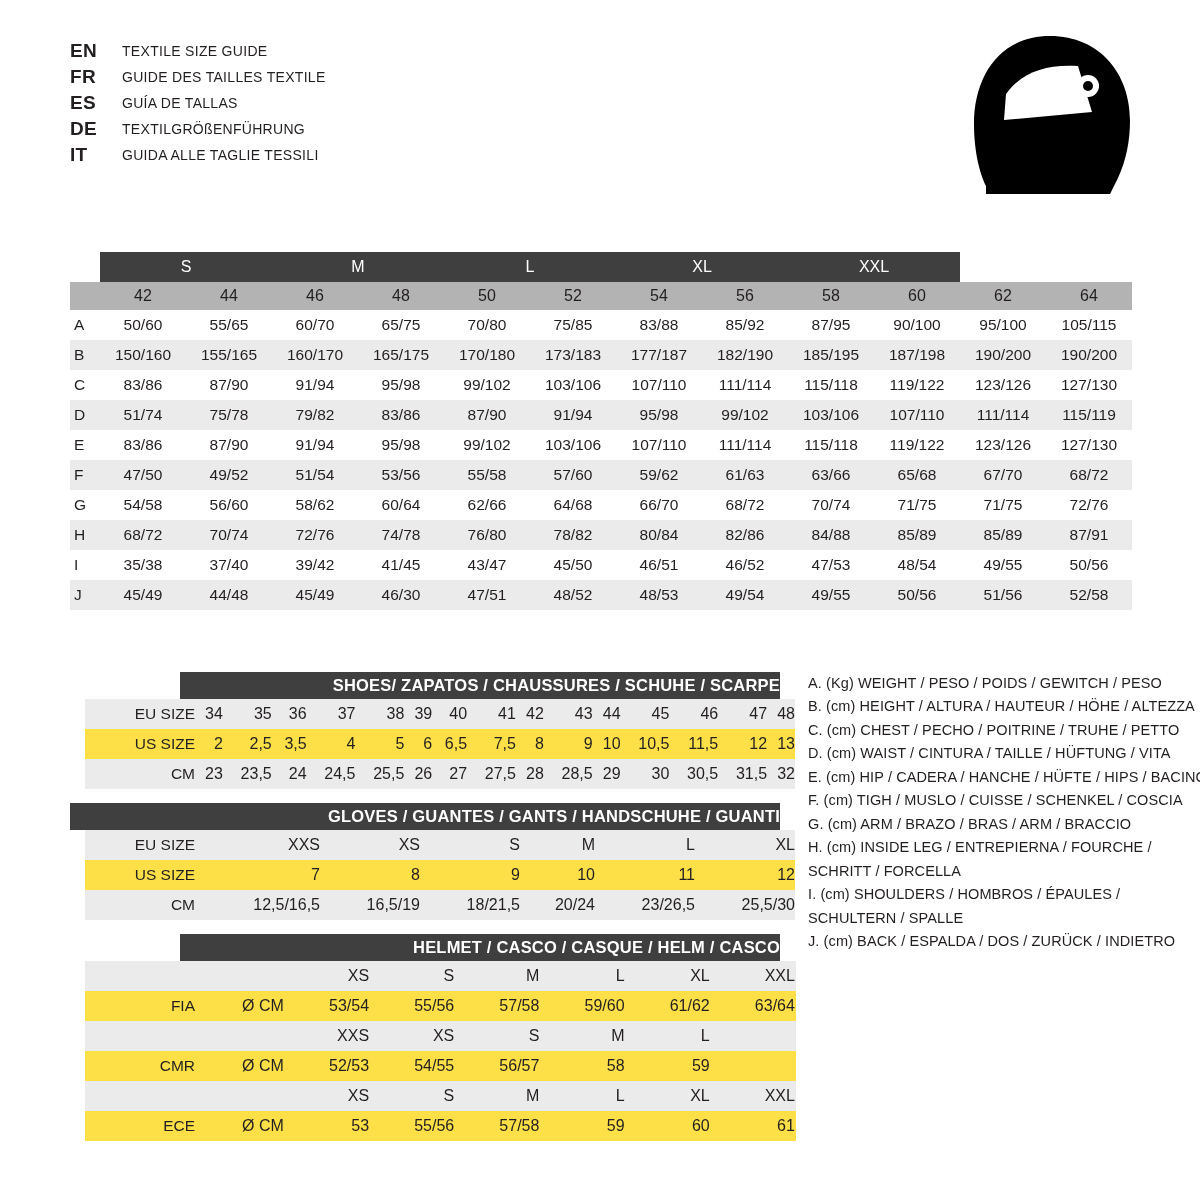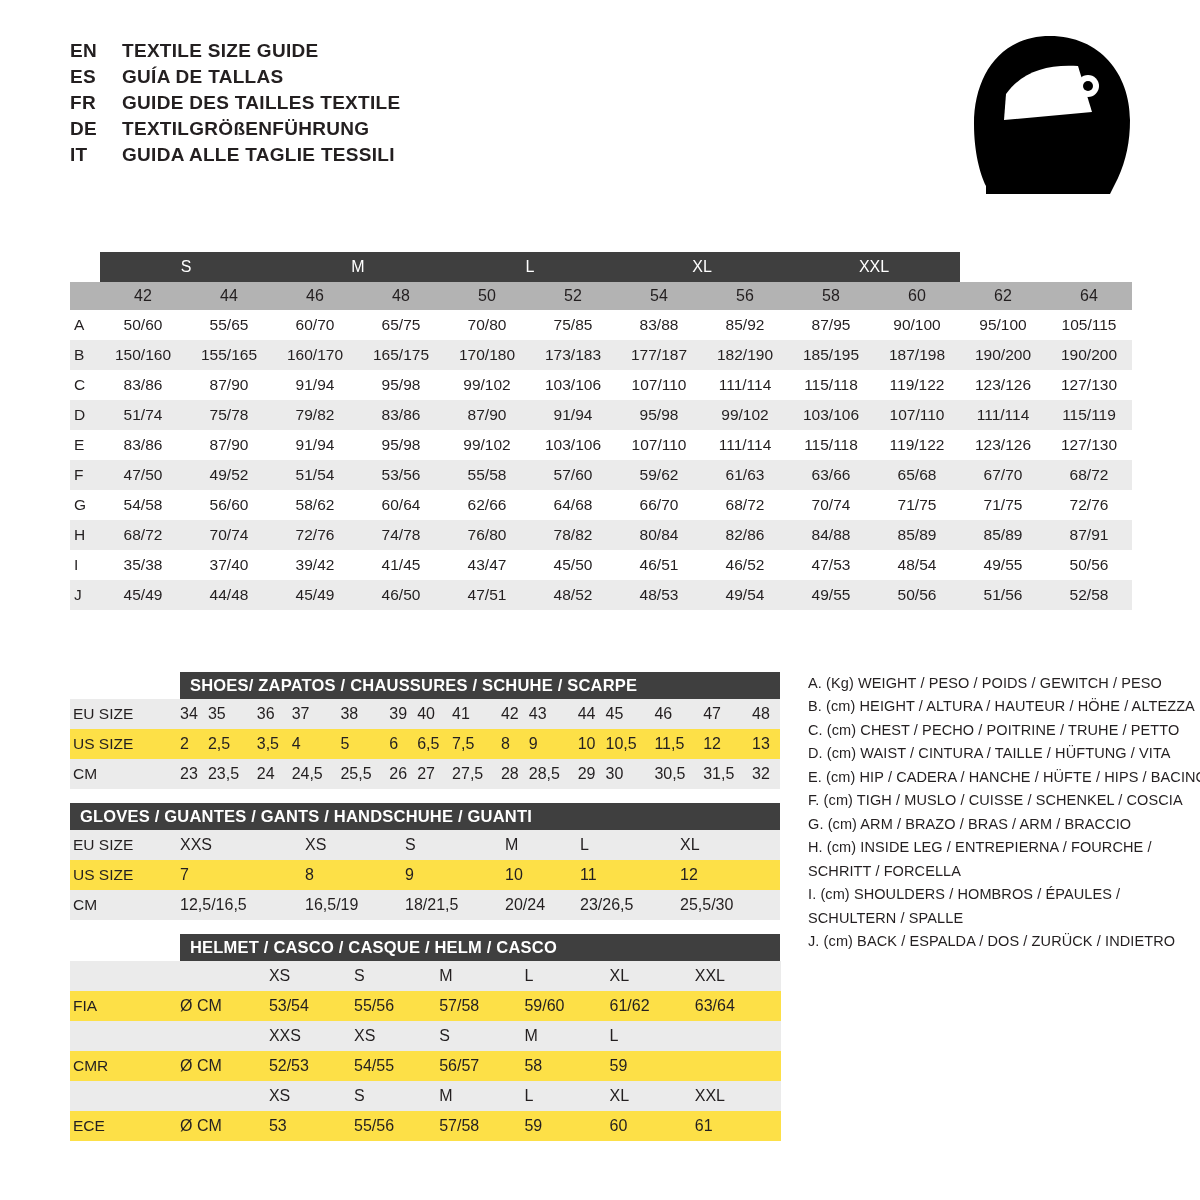--- a/index.html
+++ b/index.html
@@ -26,22 +26,22 @@
     align-items: center;
     height: 26px;
   }
   .hdr-lang {
     width: 52px;
     font-size: 19px;
     font-weight: bold;
     letter-spacing: 0.3px;
   }
   .hdr-title {
-    font-size: 19px;
-    font-weight: bold;
+    font-size: 14px;
+    font-weight: normal;
     letter-spacing: 0.3px;
   }
 
   
   .helmet {
     position: absolute;
     right: 60px; top: 28px;
     width: 180px; height: 180px;
   }
 
@@ -93,39 +93,41 @@
     color: #fff;
     font-weight: bold;
     font-size: 16.5px;
     padding: 4px 0 4px 10px;
     letter-spacing: 0.2px;
   }
   .sub-table {
     border-collapse: collapse;
     font-size: 16px;
     width: 100%;
+    margin-left: 15px;
   }
   .sub-table td {
     padding: 2px 0;
     height: 30px;
     white-space: nowrap;
   }
   .sub-table .lbl {
     width: 110px;
     font-size: 15.5px;
     font-weight: normal;
     padding-left: 3px;
   }
   .shade td { background: #ebebeb; }
   .white td { background: #fde047; }
 
   .panel-left {
     position: absolute;
     left: 0; top: 0;
     width: 710px;
+    text-align: right;
   }
   .legend {
     position: absolute;
     left: 738px; top: 0;
     width: 420px;
     font-size: 14.5px;
     line-height: 1.62;
     letter-spacing: 0.1px;
   }
   .legend div { white-space: nowrap; }
@@ -136,26 +138,26 @@
 <body>
 
 <div class="page">
 
   <div class="header">
     <div class="hdr-row">
       <span class="hdr-lang">EN</span>
       <span class="hdr-title">TEXTILE SIZE GUIDE</span>
     </div>
     <div class="hdr-row">
+      <span class="hdr-lang">FR</span>
+      <span class="hdr-title">GUIDE DES TAILLES TEXTILE</span>
+    </div>
+    <div class="hdr-row">
       <span class="hdr-lang">ES</span>
       <span class="hdr-title">GUÍA DE TALLAS</span>
-    </div>
-    <div class="hdr-row">
-      <span class="hdr-lang">FR</span>
-      <span class="hdr-title">GUIDE DES TAILLES TEXTILE</span>
     </div>
     <div class="hdr-row">
       <span class="hdr-lang">DE</span>
       <span class="hdr-title">TEXTILGRÖßENFÜHRUNG</span>
     </div>
     <div class="hdr-row">
       <span class="hdr-lang">IT</span>
       <span class="hdr-title">GUIDA ALLE TAGLIE TESSILI</span>
     </div>
   </div>
@@ -329,21 +331,21 @@
       <td>47/53</td>
       <td>48/54</td>
       <td>49/55</td>
       <td>50/56</td>
     </tr>
     <tr class="r-alt">
       <td class="row-lbl">J</td>
       <td>45/49</td>
       <td>44/48</td>
       <td>45/49</td>
-      <td>46/50</td>
+      <td>46/30</td>
       <td>47/51</td>
       <td>48/52</td>
       <td>48/53</td>
       <td>49/54</td>
       <td>49/55</td>
       <td>50/56</td>
       <td>51/56</td>
       <td>52/58</td>
     </tr>
   </tbody>

